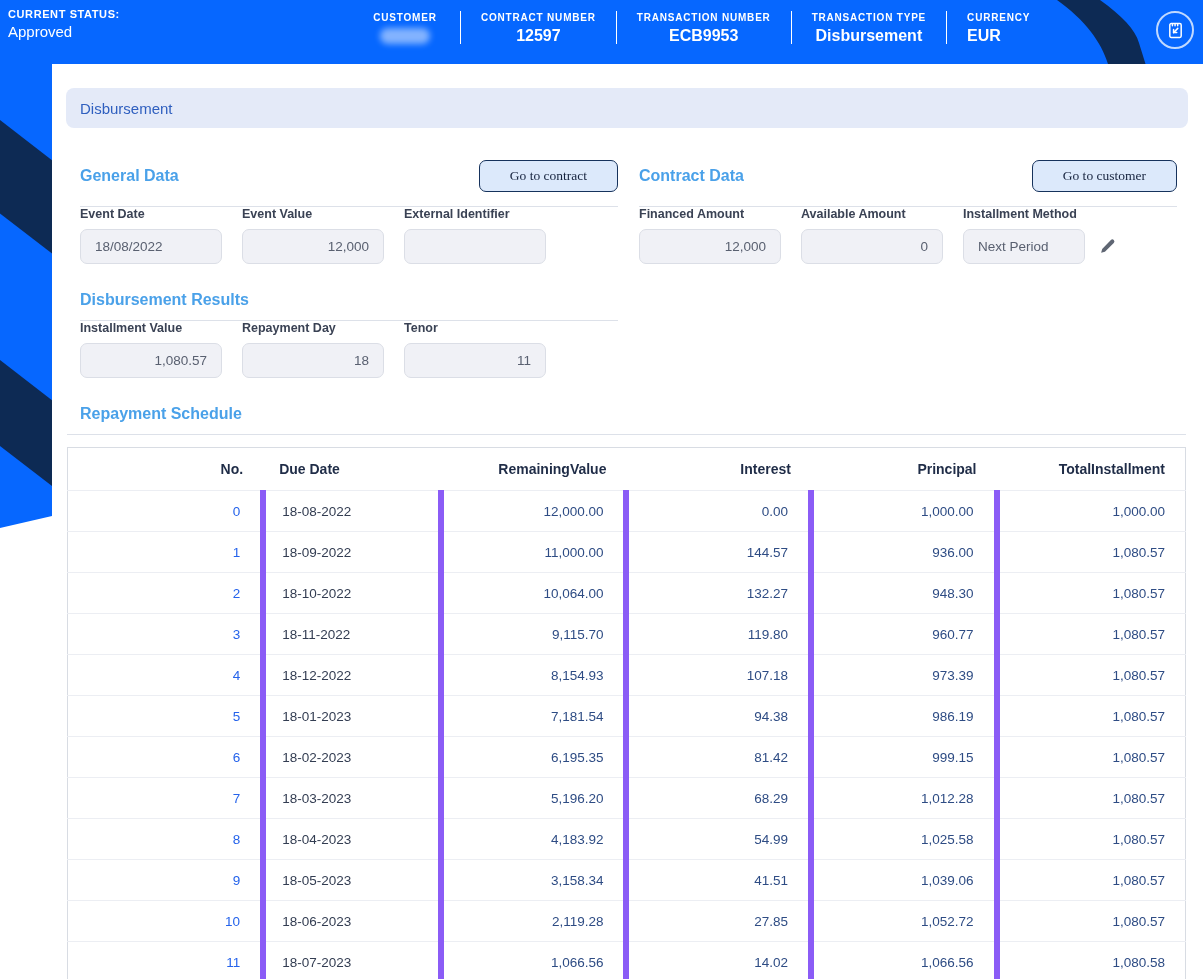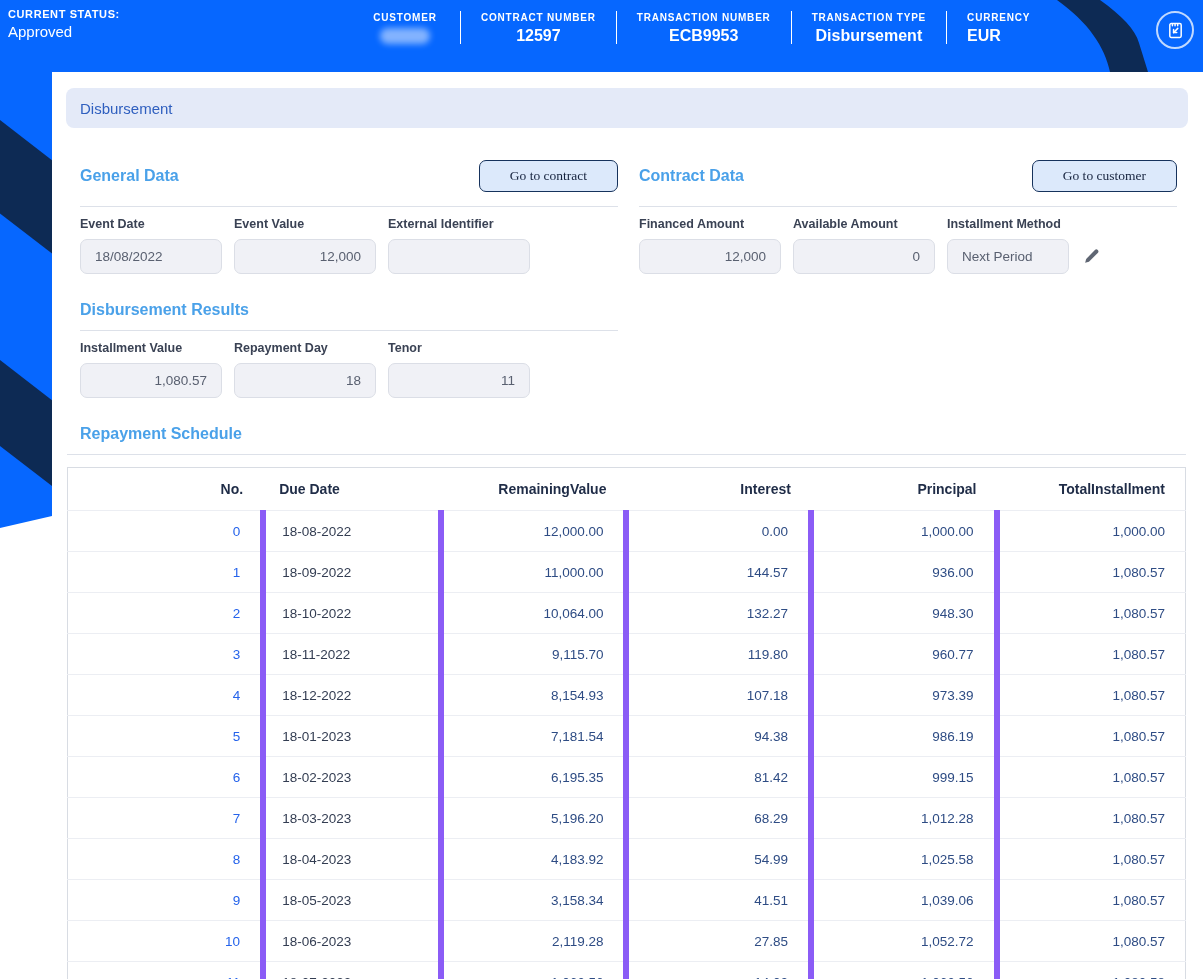--- a/index.html
+++ b/index.html
@@ -3,21 +3,21 @@
 <meta charset="utf-8">
 <style>
   html,body{margin:0;padding:0;overflow:hidden;}
   body{
     width:1203px;height:979px;position:relative;background:#ffffff;
     font-family:"Liberation Sans",sans-serif;
     -webkit-font-smoothing:antialiased;
   }
   
   .topbar{
-    position:absolute;left:0;top:0;width:1203px;height:72px;
+    position:absolute;left:0;top:0;width:1203px;height:64px;
     background:#0667FF;overflow:hidden;z-index:2;
   }
   .status-block{position:absolute;left:8px;top:8px;color:#fff;}
   .status-label{font-size:11px;font-weight:bold;letter-spacing:.6px;}
   .status-value{font-size:15px;margin-top:3px;}
   .topbar-fields{position:absolute;left:350px;top:10px;display:flex;align-items:stretch;}
   .hfield{padding:2px 20px 0 20px;text-align:center;color:#fff;min-width:70px;}
   .hfield.left{text-align:left;}
   .hlabel{font-size:10px;font-weight:bold;letter-spacing:.8px;white-space:nowrap;}
   .hvalue{font-size:16px;font-weight:bold;margin-top:4px;white-space:nowrap;}
@@ -55,21 +55,21 @@
   .sec-head{display:flex;justify-content:space-between;align-items:center;height:32px;}
   .sec-head.plain{height:20px;margin-top:26px;}
   .sec-title{font-size:16px;font-weight:bold;color:#4AA1E9;}
   .btn{
     height:32px;padding:0 30px;background:#DCE9FB;border:1.5px solid #16325C;
     border-radius:7px;font-size:13.5px;color:#16233E;cursor:pointer;
     font-family:Liberation Serif, serif;
   }
   hr.sec-divider{border:none;border-top:1px solid #DDE1E9;margin:14px 0 0 0;}
   hr.tight{margin-top:10px;}
-  .fields{display:flex;gap:12px;margin-top:10px;align-items:flex-start;}
+  .fields{display:flex;gap:20px;align-items:flex-start;}
   .field{display:flex;flex-direction:column;}
   .field-label{font-size:12.5px;font-weight:bold;color:#3A4254;margin-bottom:8px;}
   .tb{
     width:142px;height:35px;box-sizing:border-box;background:#F0F1F6;
     border:1px solid #DBDEE6;border-radius:7px;padding:0 14px;font-size:13.5px;
     color:#596070;font-family:"Liberation Sans",sans-serif;outline:none;
   }
   .tb.r{text-align:right;}
   .tb.narrow{width:122px;}
   .im-wrap{display:flex;align-items:center;gap:12px;}

